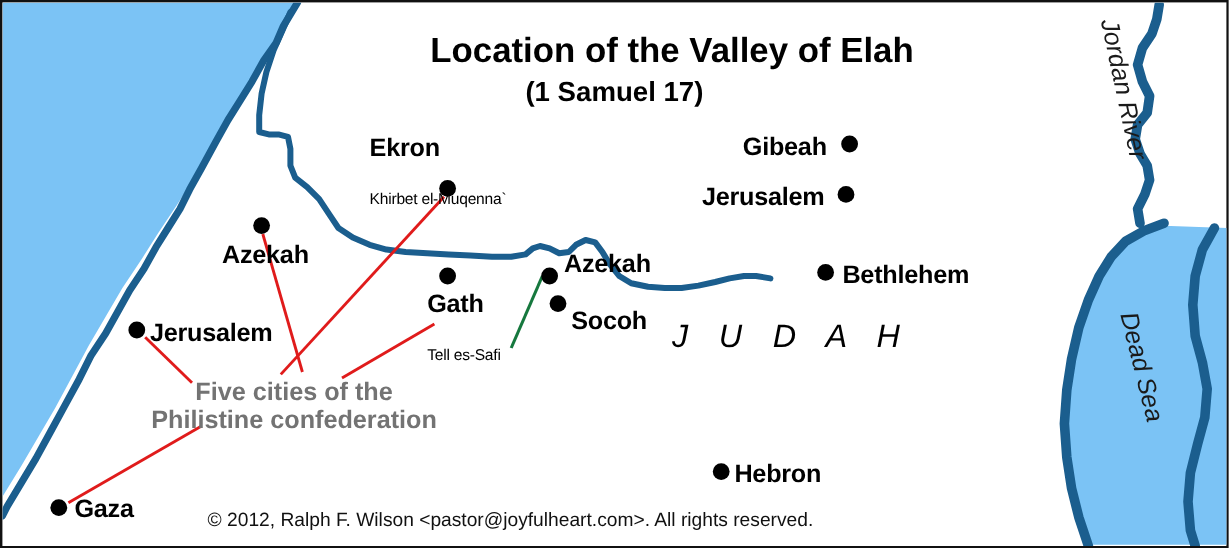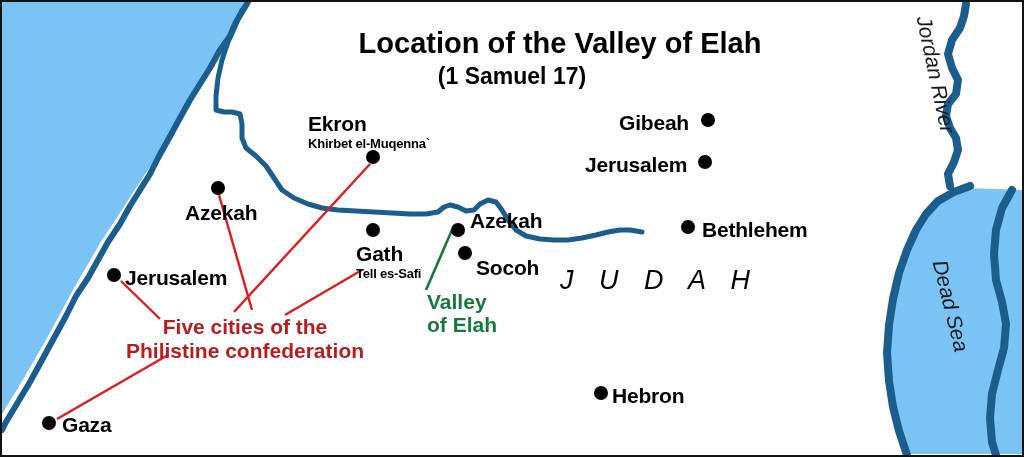--- a/index.html
+++ b/index.html
@@ -31,22 +31,23 @@
     line-height: 1;
     pointer-events: none;
   }
   .city-name {
     font-size: 21px;
     font-weight: bold;
     letter-spacing: -0.2px;
   }
   .city-sub {
     font-size: 13px;
-    font-weight: bold;
+    font-weight: normal;
     letter-spacing: -0.2px;
+    margin-top: 22px;
   }
   .title-main {
     font-size: 29px;
     font-weight: bold;
     text-align: center;
     width: 100%;
     left: 0;
     letter-spacing: 0px;
   }
   .title-sub {
@@ -65,21 +66,21 @@
   .water-name {
     font-size: 21px;
     font-style: italic;
     font-weight: normal;
     color: #1a1a1a;
     transform-origin: left top;
   }
   .annot-red {
     font-size: 21px;
     font-weight: bold;
-    color: #b91c1c;
+    color: #737373;
     text-align: center;
     line-height: 1.12;
   }
   .annot-green {
     font-size: 21px;
     font-weight: bold;
     color: #16783e;
     line-height: 1.1;
   }
   .copyright {
@@ -175,19 +176,16 @@
   <div class="lbl region-name" style="left:558px; top:265px;">J U D A H</div>
 
   <div class="lbl water-name" style="left:932px; top:12px; transform: rotate(78deg);">Jordan River</div>
   <div class="lbl water-name" style="left:948px; top:256px; transform: rotate(76deg);">Dead Sea</div>
 
   <div class="lbl annot-red" style="left:124px; top:313px;">
     <div>Five cities of the</div>
     <div>Philistine confederation</div>
   </div>
 
-  <div class="lbl annot-green" style="left:425px; top:288px;">
-    <div>Valley</div>
-    <div>of Elah</div>
-  </div>
 
+  <div class="lbl copyright" style="left:171px; top:424px;">© 2012, Ralph F. Wilson &lt;pastor@joyfulheart.com&gt;. All rights reserved.</div>
 
 </div>
 
 </body></html>

